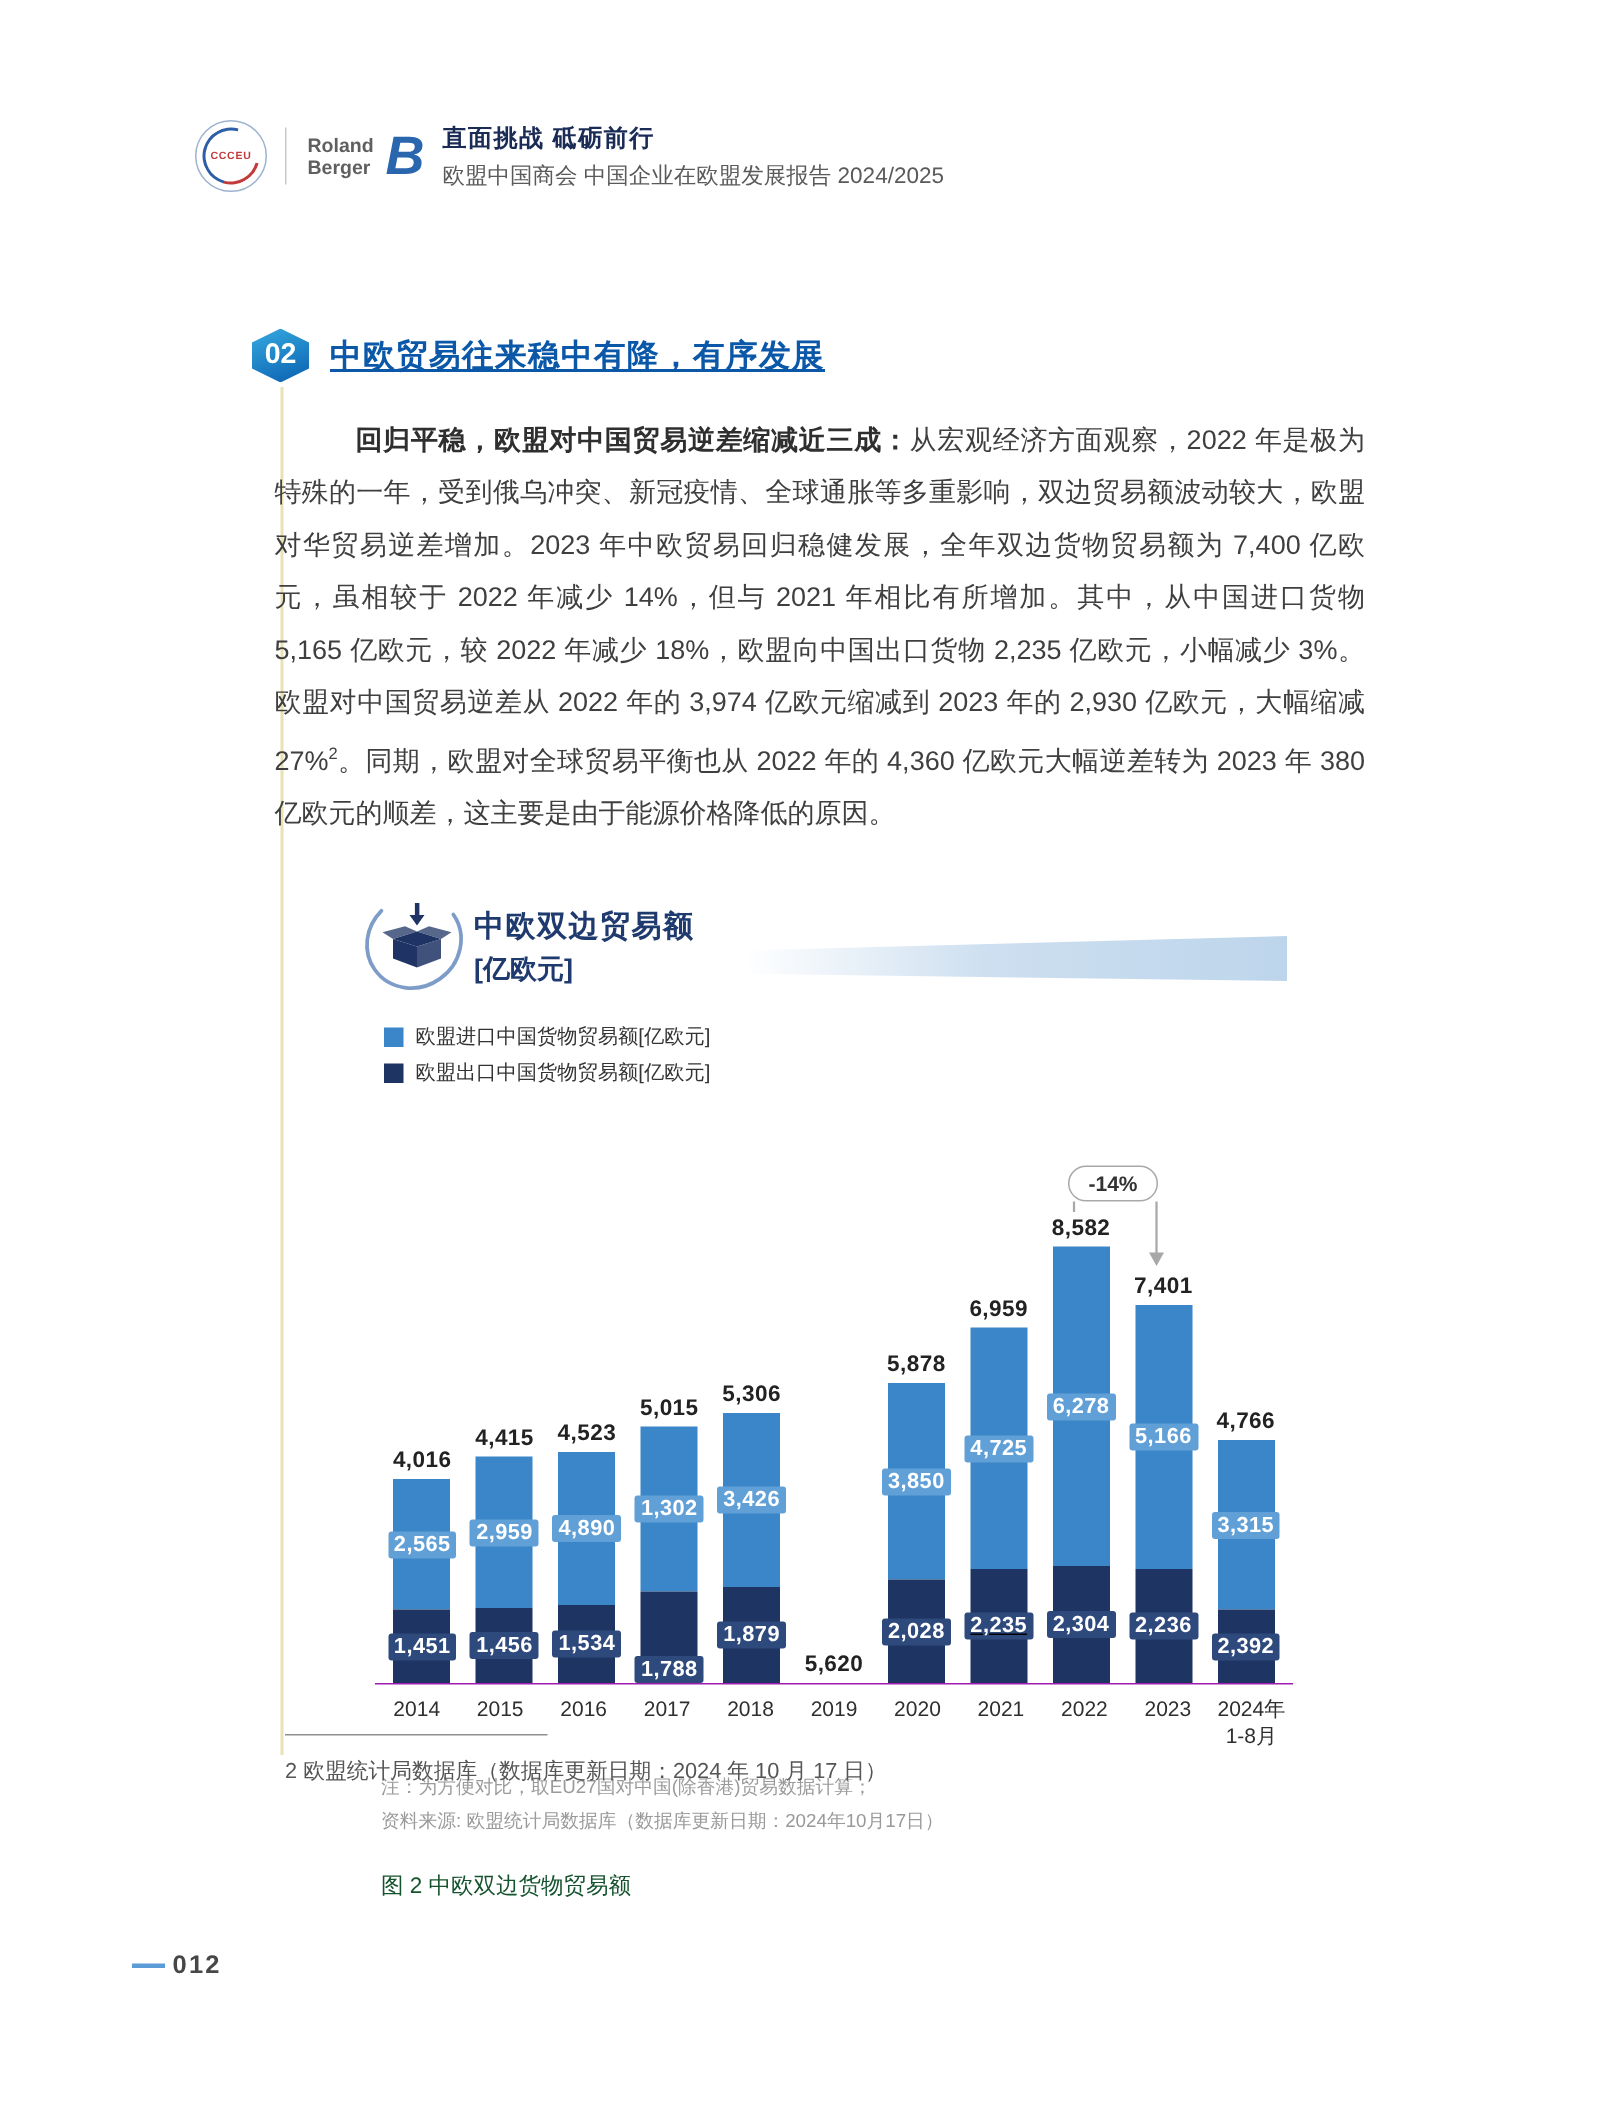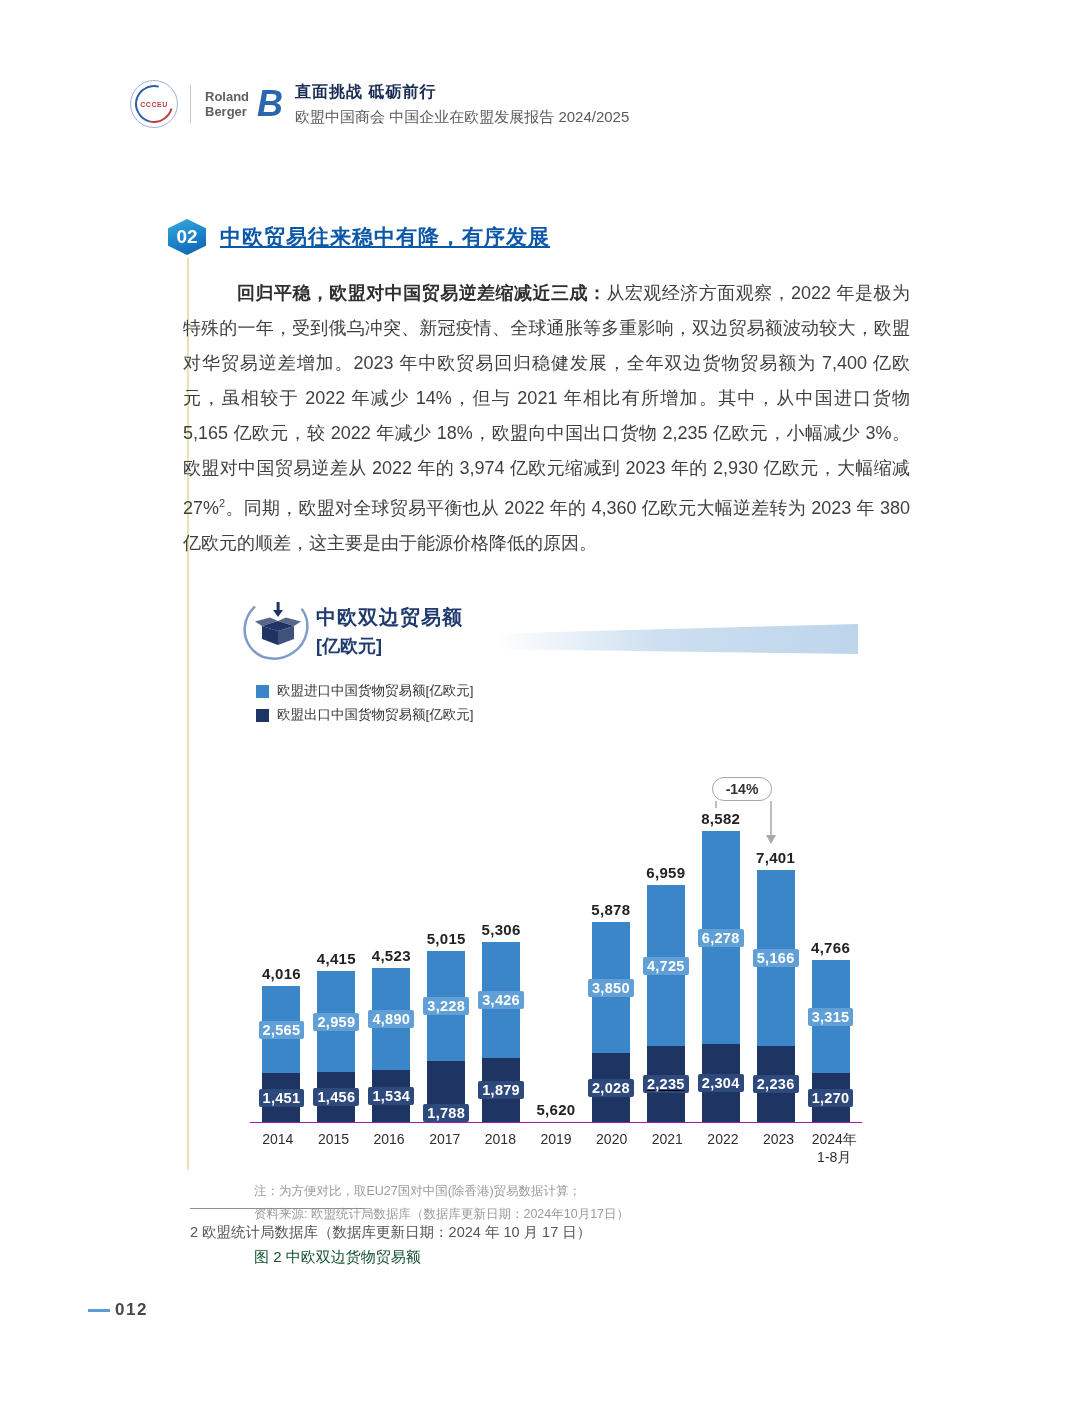--- a/index.html
+++ b/index.html
@@ -71,21 +71,21 @@
               font-size:14px; font-weight:bold; color:#333; }
   .ann-svg { position:absolute; inset:0; z-index:2; pointer-events:none; }
 
   .xaxis { display:flex; width:612px; margin-left:-4px; border-top:1px solid #a21caf; padding-top:7px; }
   .x-label { flex:1; text-align:center; font-size:14px; color:#2f2f2f; white-space:pre-line; line-height:18px; }
 
   .notes { margin-top:14px; font-size:12.5px; color:#9a9a9a; line-height:23px; }
   .caption { margin-top:22px; text-align:left; font-size:15px; color:#14532d; }
 
   
-  .footnote { position:absolute; left:190px; top:1208px; }
+  .footnote { position:absolute; left:190px; top:1156px; }
   .fn-rule { width:175px; height:1px; background:#8f8f8f; }
   .fn-text { margin-top:14px; font-size:14.5px; color:#555; }
   .pageno { position:absolute; left:88px; top:1300px; display:flex; align-items:center; }
   .pg-dash { width:22px; height:3px; background:#5b9bd8; margin-right:5px; }
   .pg-num { font-size:17px; font-weight:bold; color:#474747; letter-spacing:1.5px; }
 </style>
 </head>
 <body>
 
 <div class="page">
@@ -184,21 +184,21 @@
               </div>
               <div class="seg seg-dark" style="height: 52px;">
                 <span class="badge badge-dark">1,534</span>
               </div>
             </div>
           </div>
           <div class="bar-col">
             <div class="total-label">5,015</div>
             <div class="stack">
               <div class="seg seg-light" style="height: 110px;">
-                <span class="badge badge-light">3,228</span>
+                <span class="badge badge-light">1,302</span>
               </div>
               <div class="seg seg-dark" style="height: 61px; align-items: flex-end;">
                 <span class="badge badge-dark">1,788</span>
               </div>
             </div>
           </div>
           <div class="bar-col">
             <div class="total-label">5,306</div>
             <div class="stack">
               <div class="seg seg-light" style="height: 116px;">
@@ -256,21 +256,21 @@
               </div>
             </div>
           </div>
           <div class="bar-col">
             <div class="total-label">4,766</div>
             <div class="stack">
               <div class="seg seg-light" style="height: 113px;">
                 <span class="badge badge-light">3,315</span>
               </div>
               <div class="seg seg-dark" style="height: 49px;">
-                <span class="badge badge-dark">1,270</span>
+                <span class="badge badge-dark">2,392</span>
               </div>
             </div>
           </div>
         </div>
     </div>
 
     <div class="xaxis">
         <div class="x-label">2014</div>
         <div class="x-label">2015</div>
         <div class="x-label">2016</div>

